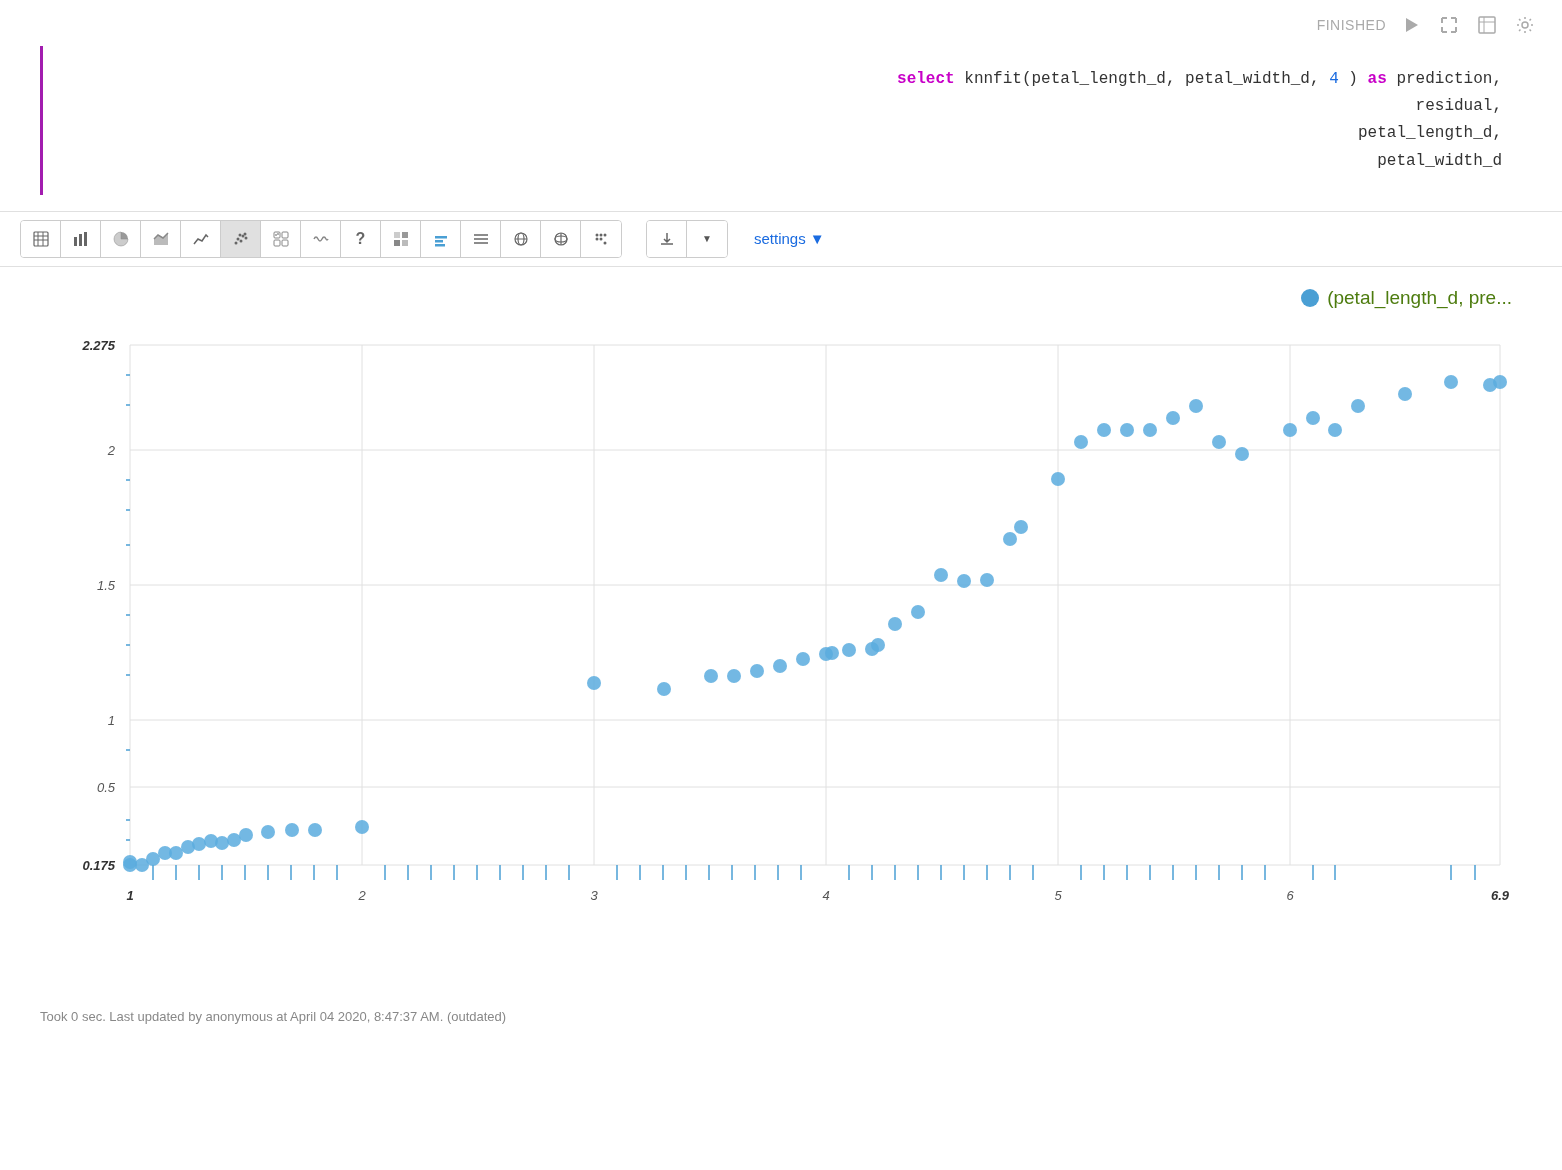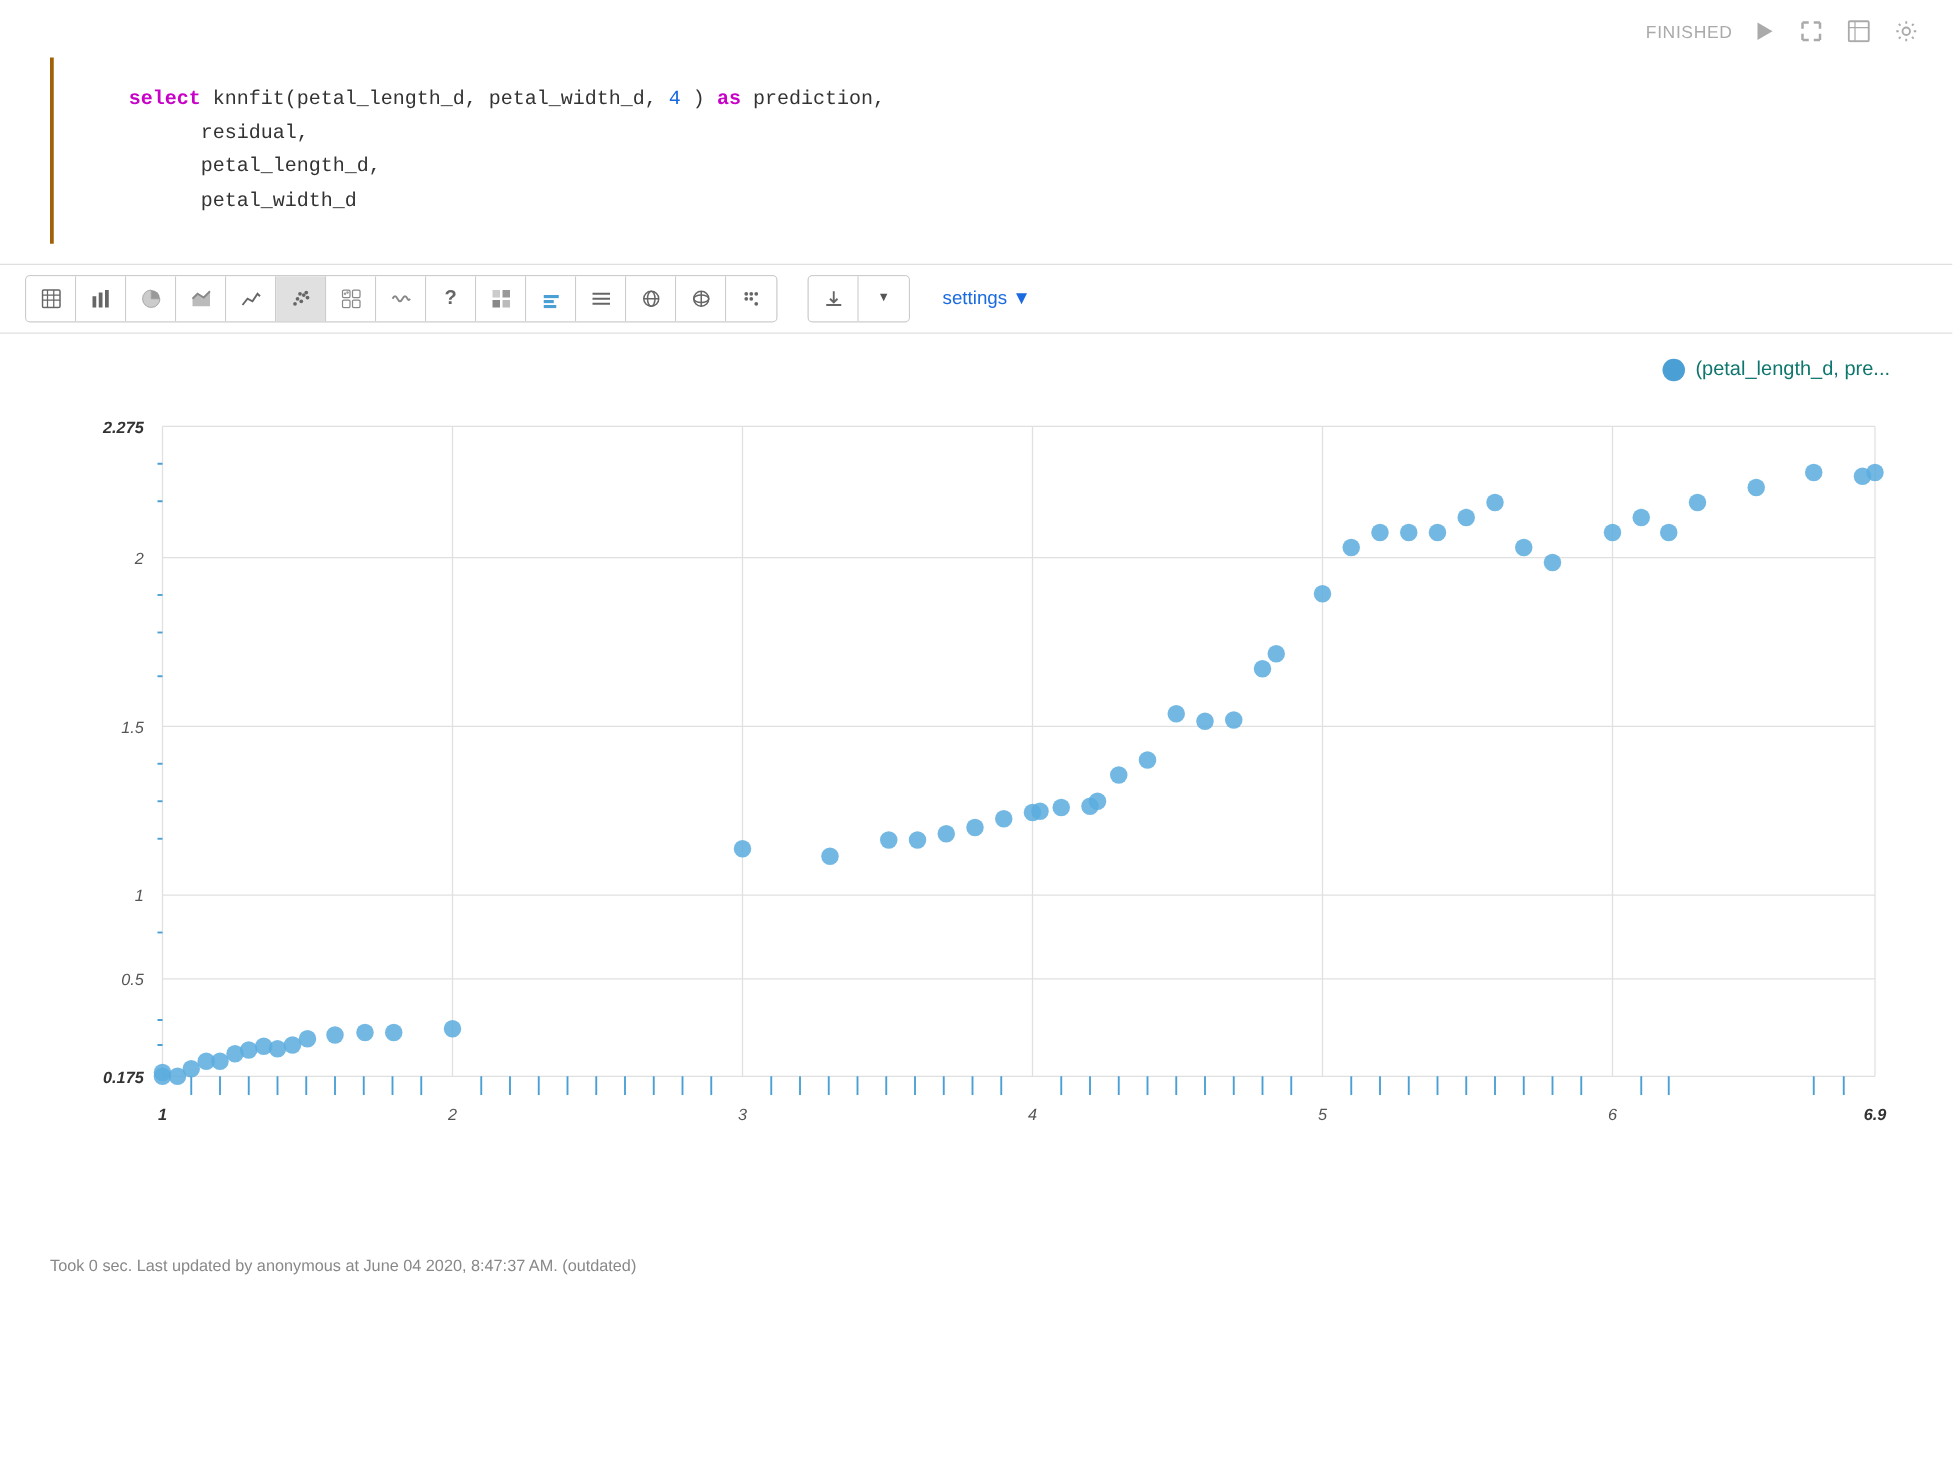--- a/index.html
+++ b/index.html
@@ -36,22 +36,23 @@
       display: flex;
       align-items: center;
       justify-content: center;
     }
 
     .code-area {
       padding: 20px 40px 20px 60px;
       font-family: 'Courier New', Courier, monospace;
       font-size: 16px;
       line-height: 1.7;
-      border-left: 3px solid #a16207;
+      border-left: 3px solid #a21caf;
       margin: 0 20px 0 40px;
+      text-align: right;
     }
 
     .kw-select { color: #c800c8; font-weight: 600; }
     .kw-from { color: #c800c8; font-weight: 600; }
     .kw-as { color: #c800c8; font-weight: 600; }
     .num-val { color: #1a6be0; }
     .normal { color: #333; }
 
     .toolbar {
       display: flex;
@@ -132,22 +133,22 @@
     }
 
     .legend-dot {
       width: 18px;
       height: 18px;
       background: #4a9fd4;
       border-radius: 50%;
     }
 
     .legend-label {
-      font-size: 16px;
-      color: #0f766e;
+      font-size: 19px;
+      color: #4d7c0f;
     }
 
     .chart-area {
       position: relative;
       width: 1460px;
       height: 620px;
       margin-left: 20px;
       font-style: italic;
     }
 
@@ -555,14 +556,14 @@
       <circle class="data-point" cx="1391" cy="57" r="7"></circle>
 
       <circle class="data-point" cx="1440" cy="57" r="7"></circle>
 
       <circle class="data-point" cx="1430" cy="60" r="7"></circle>
     </svg>
   </div>
 </div>
 
 <div class="footer-text">
-  <span>Took 0 sec. Last updated by anonymous at June 04 2020, 8:47:37 AM. (outdated)</span>
+  <span>Took 0 sec. Last updated by anonymous at April 04 2020, 8:47:37 AM. (outdated)</span>
 </div>
 
 </body></html>

